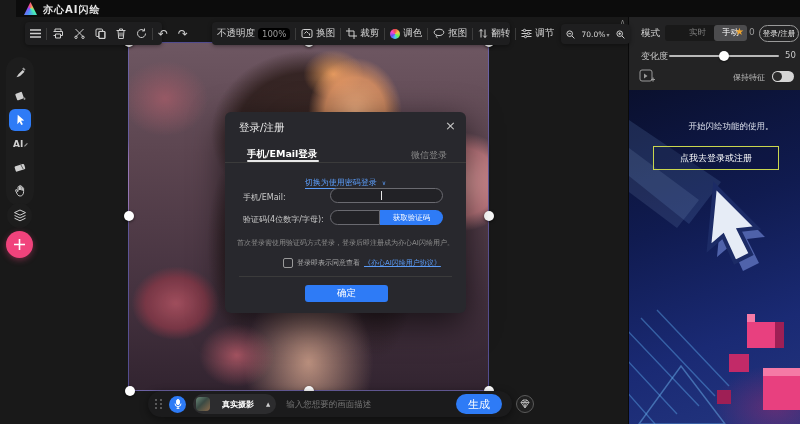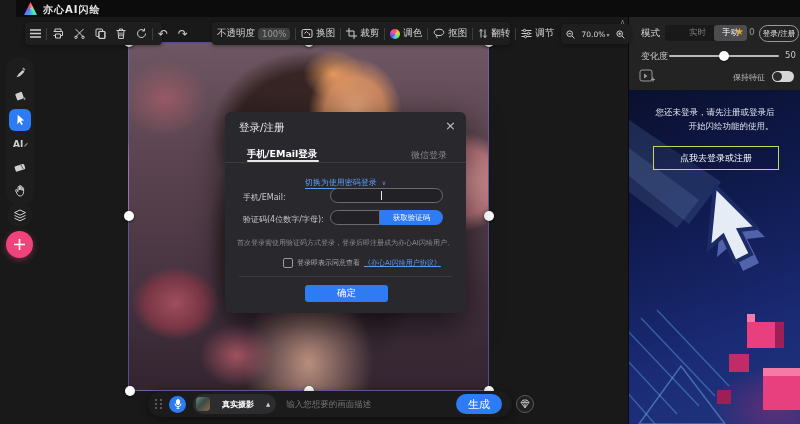--- a/index.html
+++ b/index.html
@@ -14,21 +14,21 @@
   .logo{left:8px;top:2px;width:13px;height:13px;
         background:conic-gradient(from 200deg,#4a90f5,#9b4af5,#f54a86,#f5b84a,#4af5b0,#4a90f5);
         clip-path:polygon(50% 0,100% 100%,0 100%);}
   .apptitle{left:27px;top:3px;font-size:10px;font-weight:bold;color:#e8e8e8;letter-spacing:1px;}
 
   
   .pill{background:#1e1e1f;border-radius:4px;display:flex;align-items:center;z-index:5;
         box-shadow:0 1px 4px rgba(0,0,0,.4);}
   .tbtn{display:flex;align-items:center;gap:3px;color:#d6d6d6;font-size:9.5px;padding:0 5px;height:100%;cursor:pointer;white-space:nowrap;}
   .vdiv{width:1px;height:12px;background:#3c3c3c;flex:0 0 auto;}
-  .chip{background:#404040;color:#9a9a9a;font-size:8.5px;border-radius:4px;padding:1px 4px;}
+  .chip{background:#000000;color:#9a9a9a;font-size:8.5px;border-radius:4px;padding:1px 4px;}
   .ic{display:flex;align-items:center;justify-content:center;}
   .glyph{color:#cfcfcf;font-size:12px;line-height:1;}
 
   
   .toolcol{left:6px;top:57px;width:28px;height:141px;background:#1d1d1d;border-radius:14px;z-index:5;
            display:flex;flex-direction:column;align-items:center;justify-content:space-around;padding:4px 0;}
   .tool{width:22px;height:22px;border-radius:6px;display:flex;align-items:center;justify-content:center;cursor:pointer;}
   .tool.active{background:#2e7bf6;}
   .circbtn{border-radius:50%;display:flex;align-items:center;justify-content:center;z-index:5;cursor:pointer;}
 
@@ -385,21 +385,20 @@
         <polygon points="86,96 128,138 110,140 122,164 106,172 94,146 80,158" fill="#5a6fb8" opacity="0.85" transform="translate(8,9)"></polygon>
         <polygon points="86,96 128,138 110,140 122,164 106,172 94,146 80,158" fill="#e6ecf6" stroke="#1c2b66" stroke-width="4"></polygon>
         <rect x="118" y="224" width="8" height="26" fill="#f57aa6"></rect>
         <rect x="118" y="232" width="28" height="26" fill="#e8407f"></rect>
         <rect x="146" y="232" width="9" height="26" fill="#9e1f55"></rect>
         <rect x="100" y="264" width="20" height="18" fill="#c22a68"></rect>
         <rect x="134" y="286" width="38" height="34" fill="#e8407f"></rect>
         <rect x="134" y="278" width="38" height="8" fill="#f57aa6"></rect>
         <rect x="88" y="300" width="14" height="14" fill="#9e1f55"></rect>
       </svg>
-      <div class="abs pnotice" style="left:0;top:16px;width:172px;">您还未登录，请先注册或登录后</div>
       <div class="abs pnotice" style="left:0;top:30px;width:204px;">开始闪绘功能的使用。</div>
       <div class="abs ctabtn" style="left:24px;top:56px;width:124px;height:22px;">点我去登录或注册</div>
     </div>
   </div>
 
   <div class="abs bbar">
     <div class="dots">
       <i></i>
         <i></i>
         <i></i>

